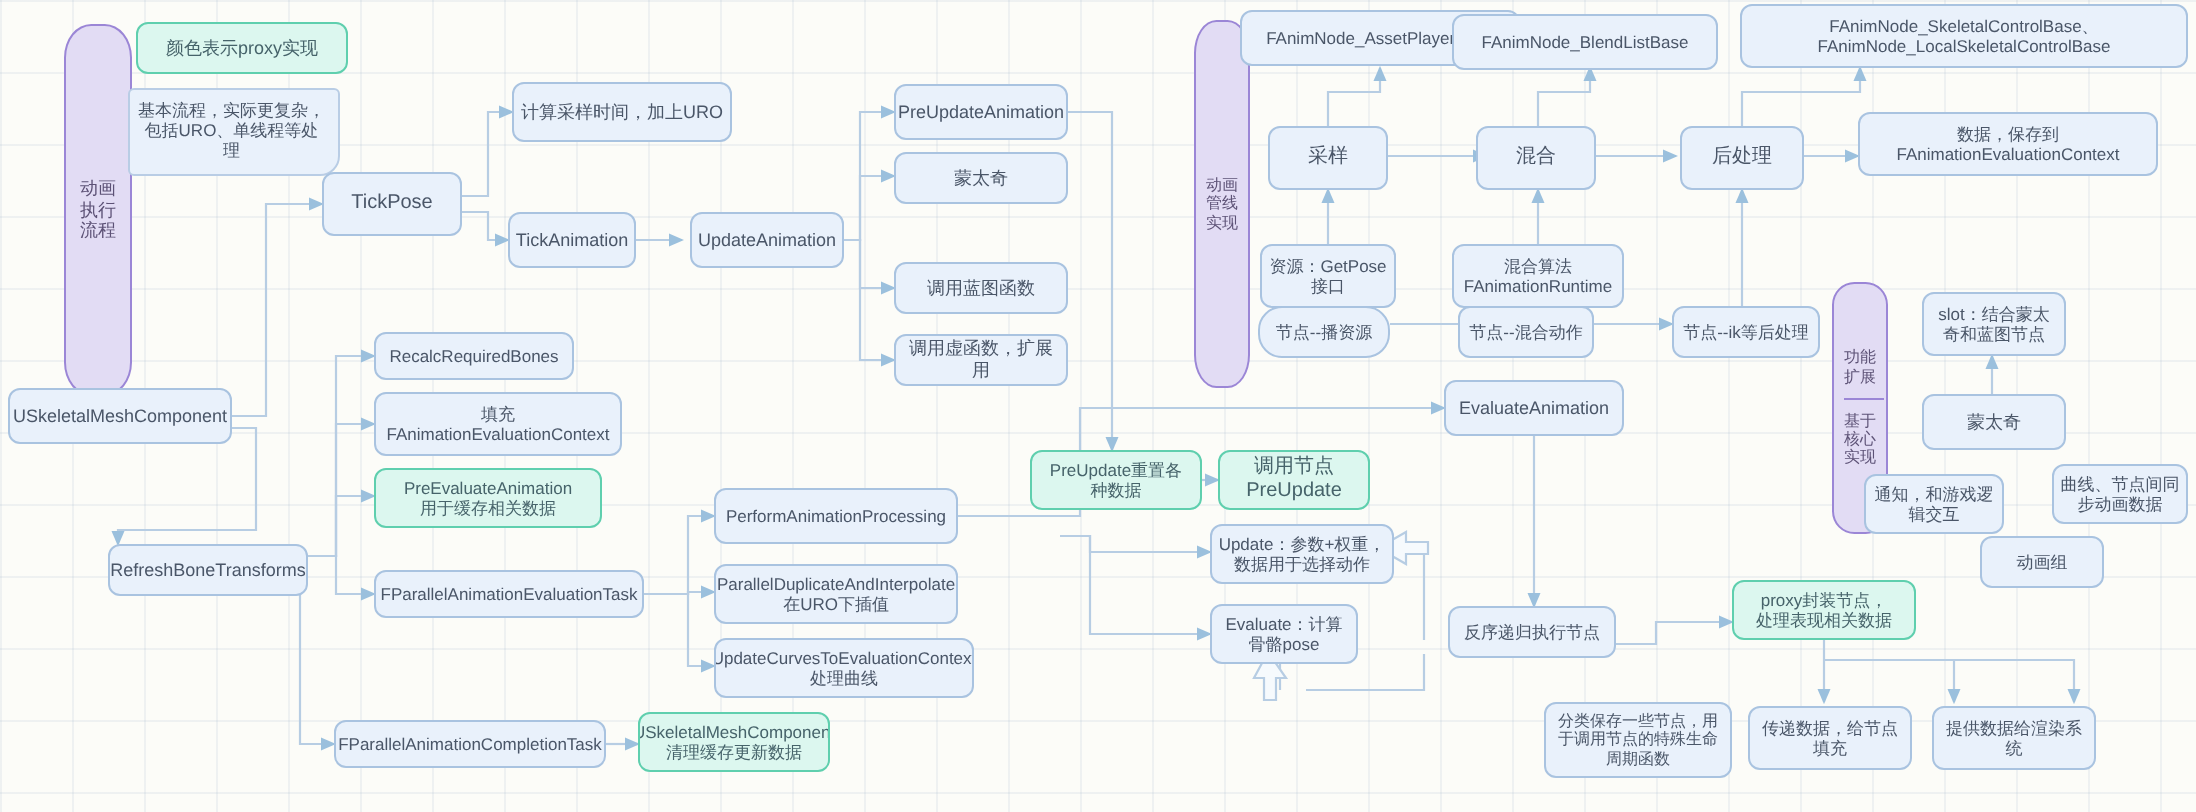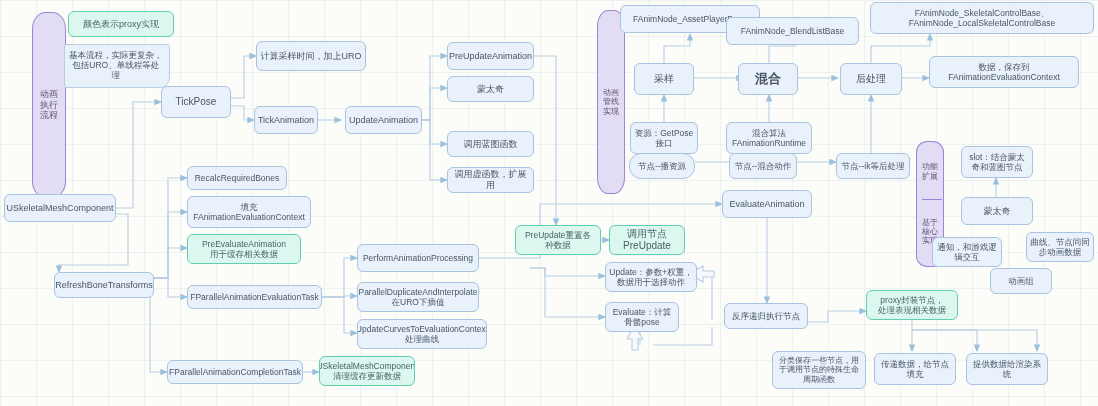--- a/index.html
+++ b/index.html
@@ -278,34 +278,34 @@
 <div class="banner wavy" style="left:597px;top:10px;width:28px;height:184px;font-size:8px;">
   <span class="btxt">动画
 管线
 实现</span>
 </div>
 
 <div class="node" style="left:620px;top:5px;width:140px;height:28px;font-size:8.5px;">
   <span>FAnimNode_AssetPlayerBase</span>
 </div>
 
-<div class="node" style="left:726px;top:17px;width:133px;height:28px;font-size:8.5px;">
+<div class="node" style="left:726px;top:7px;width:133px;height:28px;font-size:8.5px;">
   <span>FAnimNode_BlendListBase</span>
 </div>
 
 <div class="node" style="left:870px;top:2px;width:224px;height:32px;font-size:8.5px;">
   <span>FAnimNode_SkeletalControlBase、
 FAnimNode_LocalSkeletalControlBase</span>
 </div>
 
 <div class="node" style="left:634px;top:63px;width:60px;height:32px;font-size:10px;">
   <span>采样</span>
 </div>
 
-<div class="node" style="left:738px;top:63px;width:60px;height:32px;font-size:13px;font-weight:bold;">
+<div class="node" style="left:738px;top:63px;width:60px;height:32px;font-size:10px;">
   <span>混合</span>
 </div>
 
 <div class="node" style="left:840px;top:63px;width:62px;height:32px;font-size:10px;">
   <span>后处理</span>
 </div>
 
 <div class="node" style="left:929px;top:56px;width:150px;height:32px;font-size:8.5px;">
   <span>数据，保存到
 FAnimationEvaluationContext</span>
@@ -326,21 +326,21 @@
 </div>
 
 <div class="node" style="left:729px;top:153px;width:68px;height:26px;font-size:8.5px;">
   <span>节点--混合动作</span>
 </div>
 
 <div class="node" style="left:836px;top:153px;width:74px;height:26px;font-size:8.5px;">
   <span>节点--ik等后处理</span>
 </div>
 
-<div class="banner wavy" style="left:916px;top:141px;width:28px;height:126px;font-size:8px;flex-direction:column;gap:16px;">
+<div class="banner wavy" style="left:916px;top:141px;width:28px;height:126px;font-size:8px;flex-direction:column;gap:4px;">
   <span class="btxt">功能
 扩展</span>
   <span class="banner-divider" style="position:relative;width:80%;margin:2px 0;"></span>
   <span class="btxt">基于
 核心
 实现</span>
 </div>
 
 <div class="node" style="left:961px;top:146px;width:72px;height:32px;font-size:8.5px;">
   <span>slot：结合蒙太

